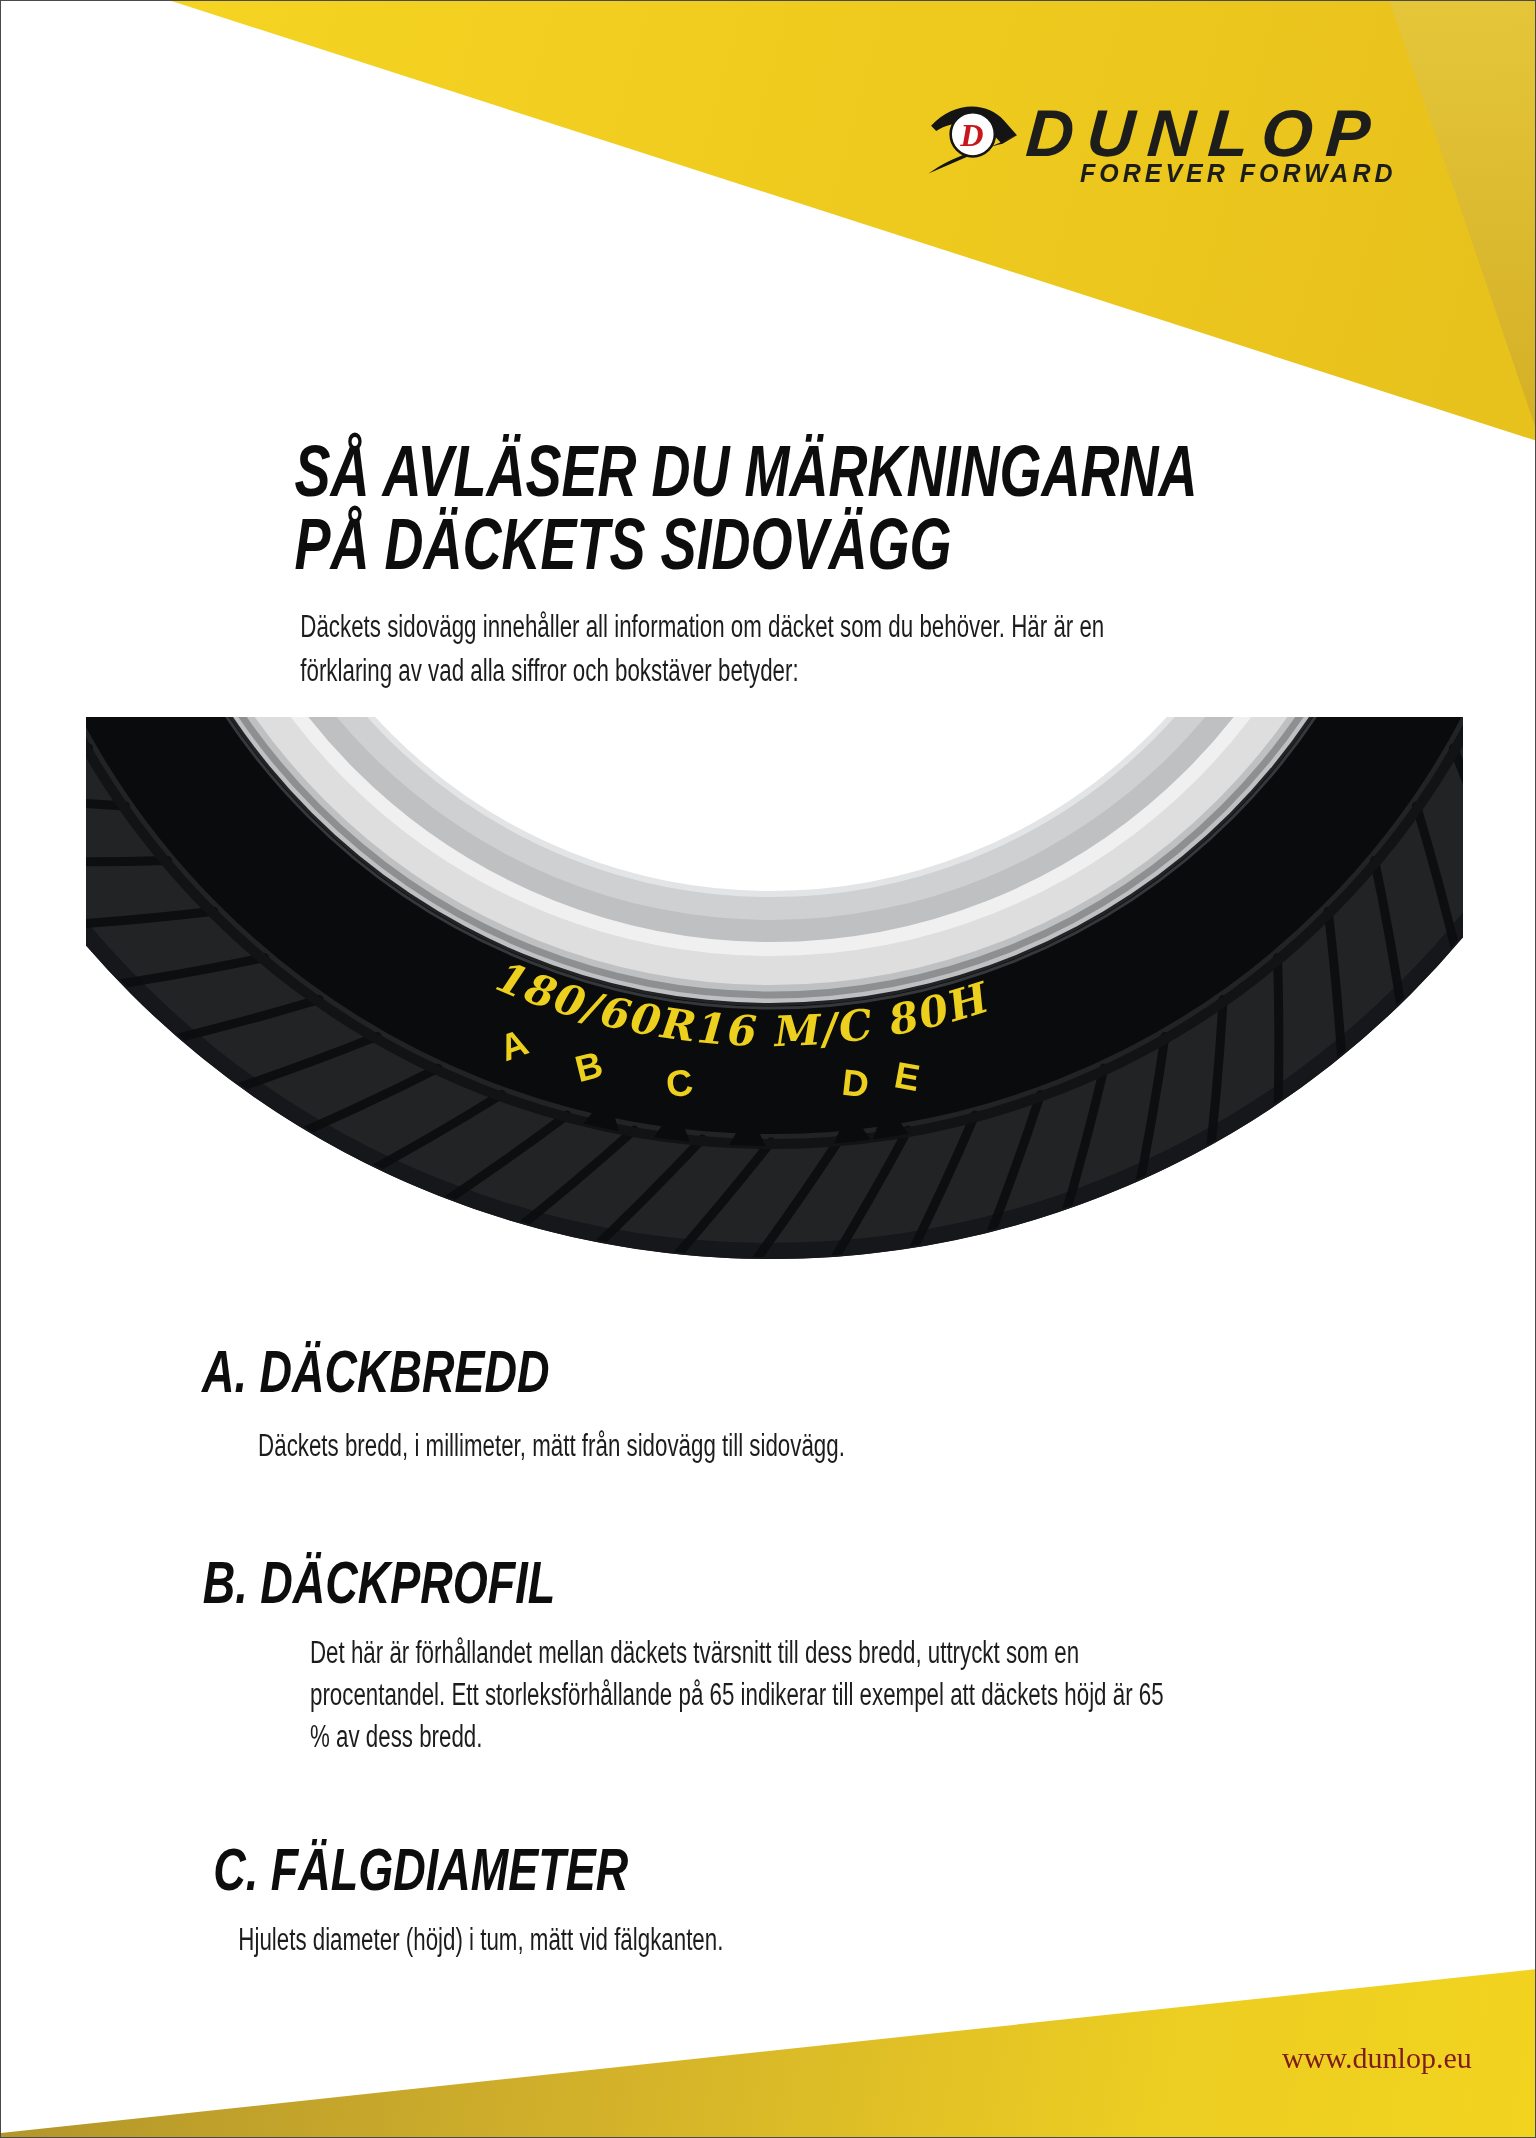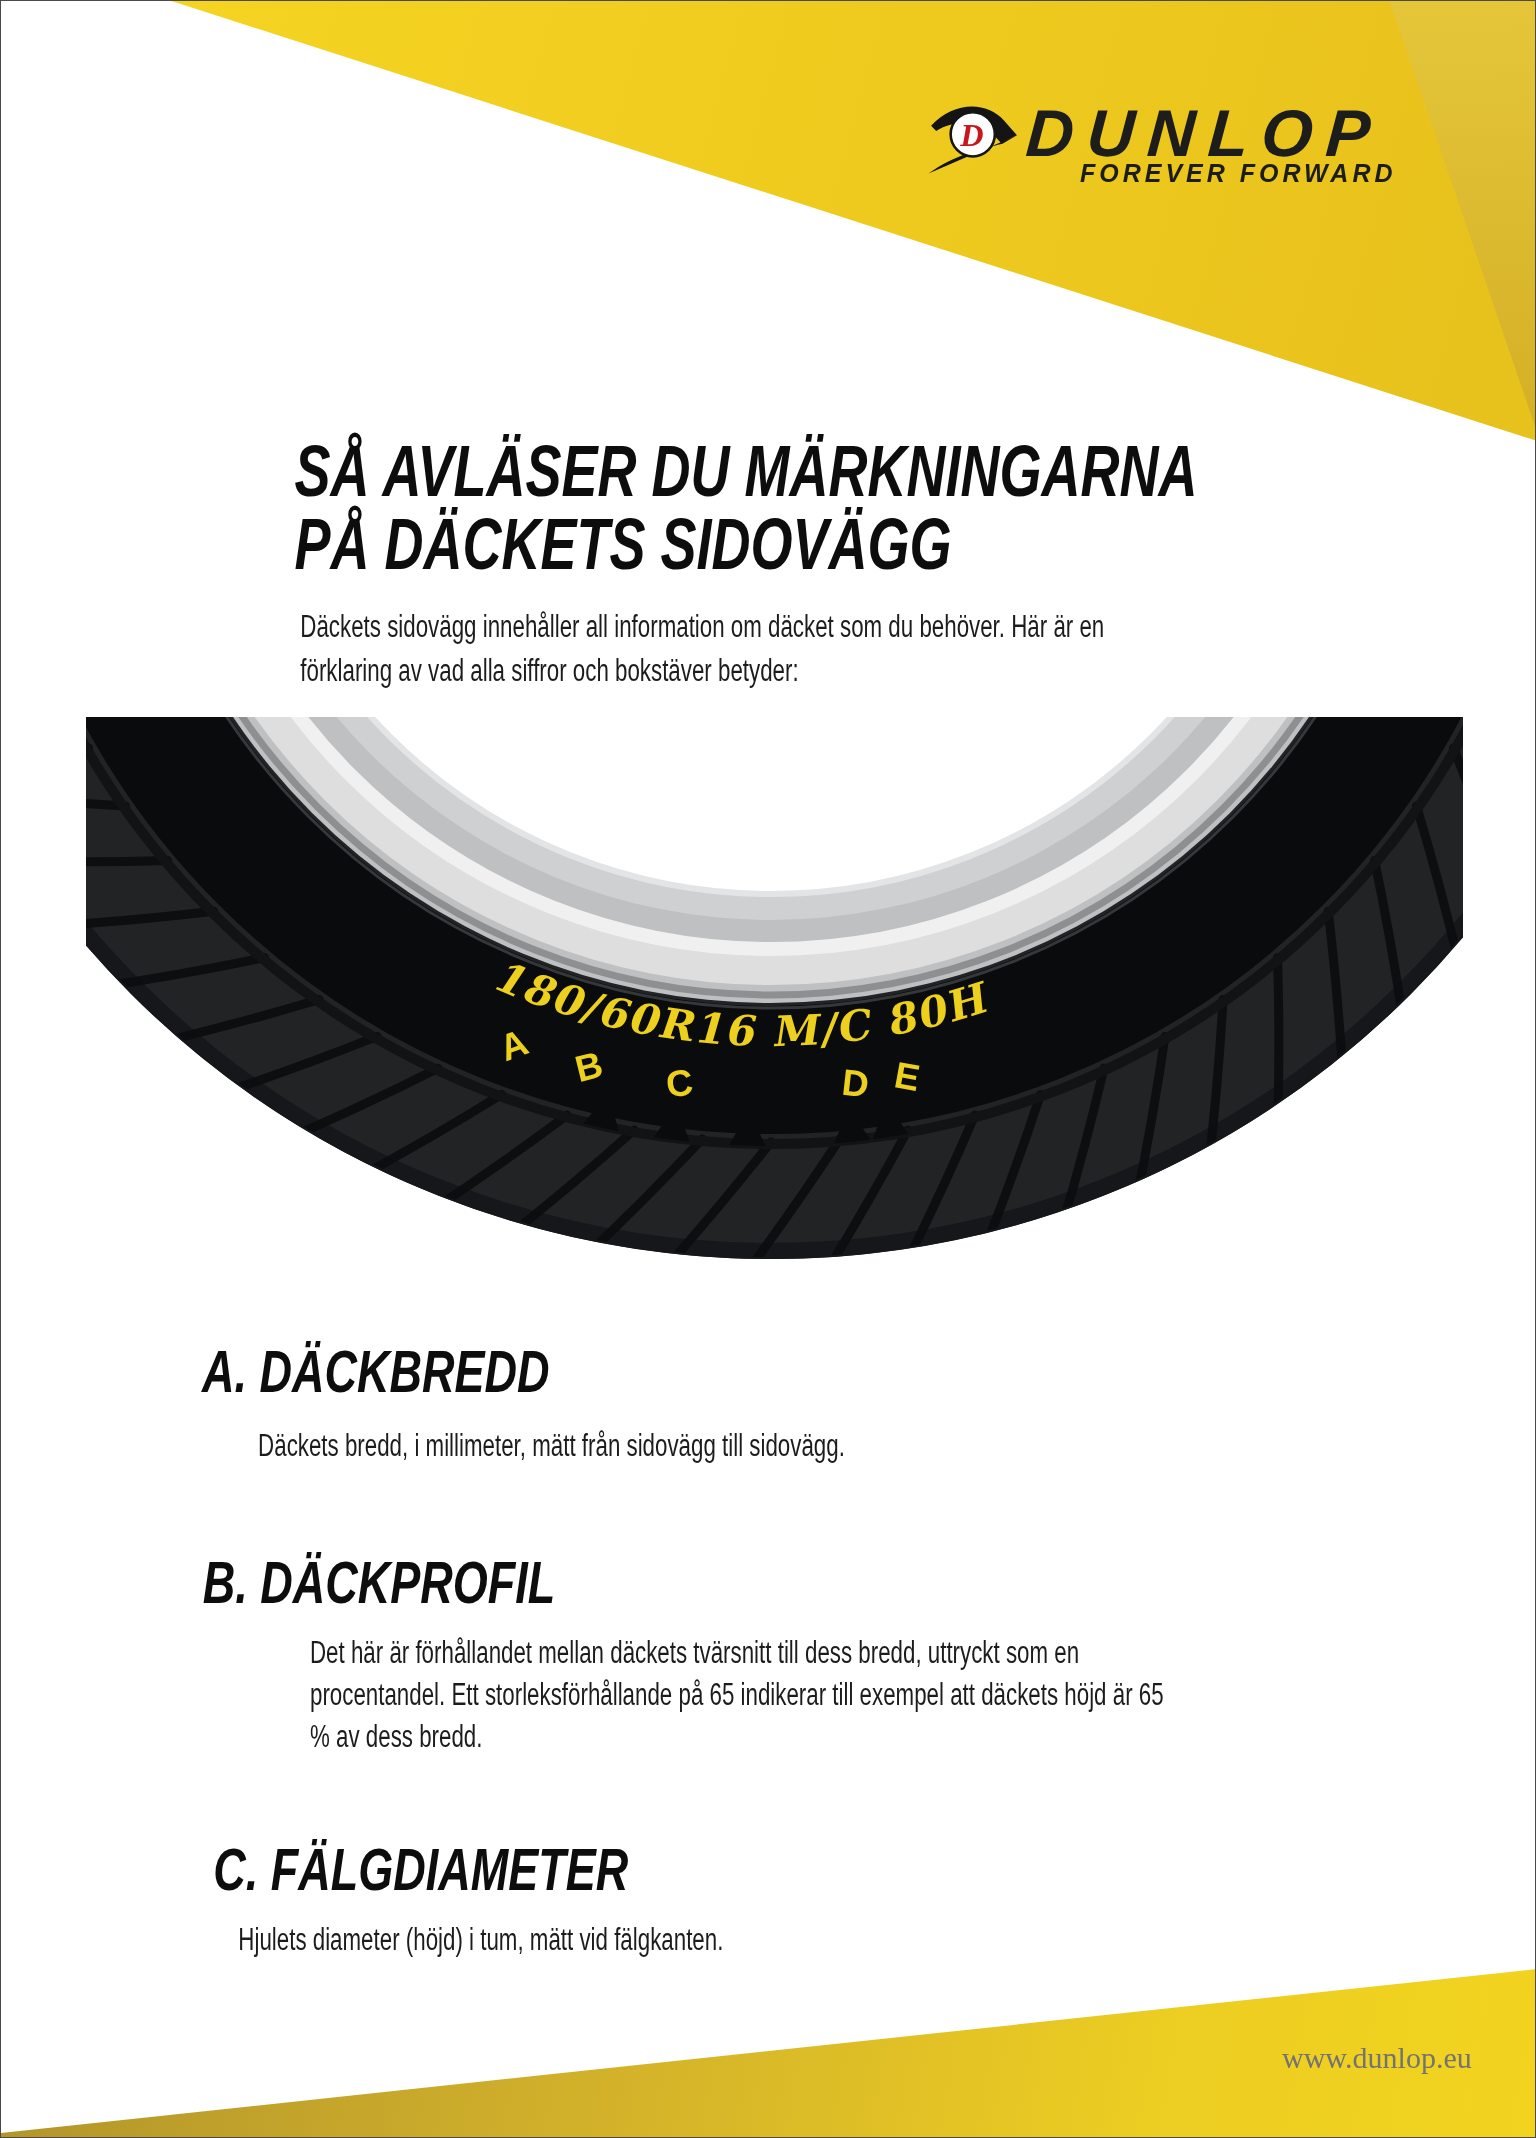--- a/index.html
+++ b/index.html
@@ -58,21 +58,21 @@
   .tire-photo{position:absolute; left:85px; top:716px; width:1377px; height:542px;}
   
   .wedge{
     position:absolute; left:0; top:1960px; width:1536px; height:178px;
     background:linear-gradient(100deg,#b2952a 0%,#cfae2b 35%,#eccd22 75%,#f2d41f 100%);
     -webkit-clip-path:polygon(0 96.6%,100% 4.5%,100% 100%,0 100%);
     clip-path:polygon(0 96.6%,100% 4.5%,100% 100%,0 100%);
   }
   .website{
     position:absolute; left:1281px; top:2040px;
-    font-family:"Liberation Serif", serif; font-size:30px; color:#737373; white-space:nowrap;
+    font-family:"Liberation Serif", serif; font-size:30px; color:#7f1d1d; white-space:nowrap;
   }
 </style>
 </head>
 <body>
 
 <div class="page">
 
   <div class="band-top"></div>
   <div class="band-fold"></div>
 

